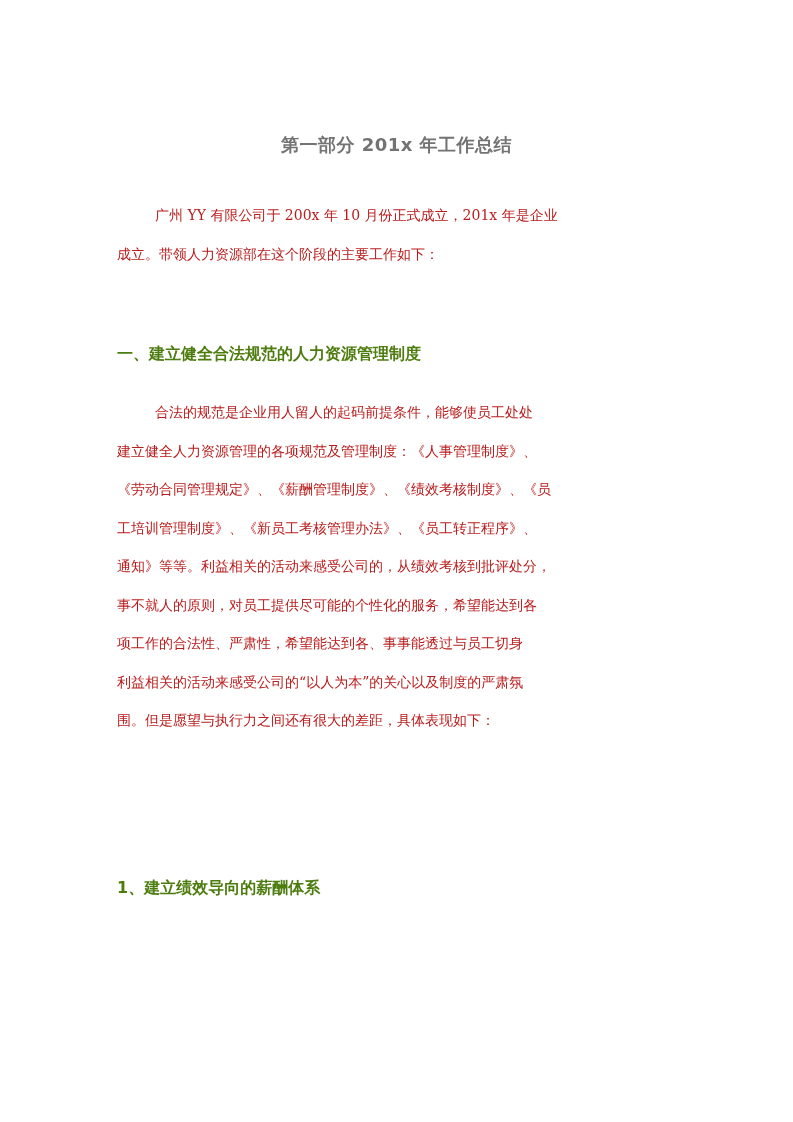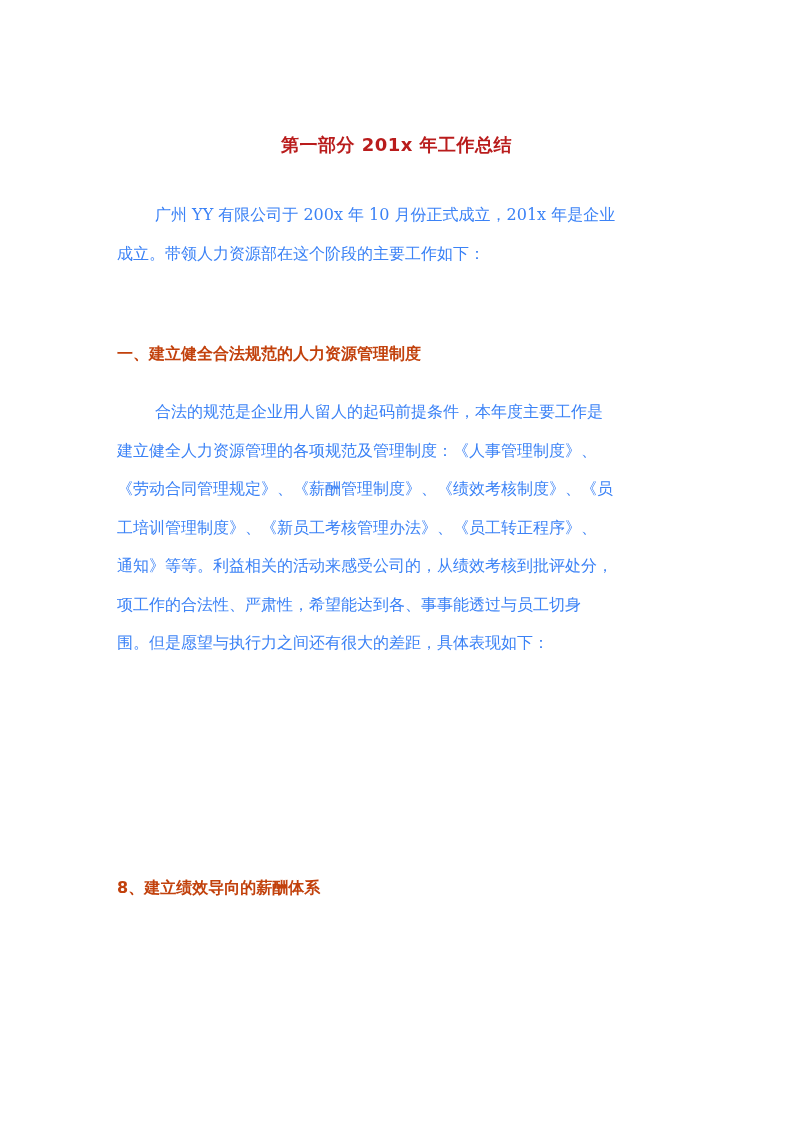--- a/index.html
+++ b/index.html
@@ -23,73 +23,75 @@
     }
     .title {
       position: absolute;
       top: 132px;
       left: 0;
       width: 793px;
       text-align: center;
       font-family: "DejaVu Sans", "Liberation Sans", sans-serif;
       font-weight: bold;
       font-size: 18px;
-      color: #b91c1c;
+      color: #737373;
       line-height: 26px;
       letter-spacing: 0.5px;
     }
     .body-text {
       position: absolute;
       left: 117px;
       width: 570px;
       font-family: "DejaVu Serif", "Liberation Serif", serif;
-      font-size: 16px;
-      color: #3b82f6;
+      font-size: 14px;
+      color: #b91c1c;
       line-height: 38.5px;
       text-align: justify;
     }
     .line {
       display: block;
       white-space: nowrap;
       height: 38.5px;
     }
     .line.indent {
       padding-left: 38px;
     }
     .heading {
       position: absolute;
       left: 117px;
       font-family: "DejaVu Sans", "Liberation Sans", sans-serif;
       font-weight: bold;
       font-size: 16px;
-      color: #c2410c;
+      color: #4d7c0f;
       line-height: 24px;
       white-space: nowrap;
     }
   </style>
 </head>
 <body>
 
 <div class="page">
 
   <div class="title">第一部分 201x 年工作总结</div>
 
   <div class="body-text" style="top:196px;">
     <span class="line indent">广州 YY 有限公司于 200x 年 10 月份正式成立，201x 年是企业</span>
     <span class="line">成立。带领人力资源部在这个阶段的主要工作如下：</span>
   </div>
 
   <div class="heading" style="top:342px;">一、建立健全合法规范的人力资源管理制度</div>
 
   <div class="body-text" style="top:393px;">
-    <span class="line indent">合法的规范是企业用人留人的起码前提条件，本年度主要工作是</span>
+    <span class="line indent">合法的规范是企业用人留人的起码前提条件，能够使员工处处</span>
     <span class="line">建立健全人力资源管理的各项规范及管理制度：《人事管理制度》、</span>
     <span class="line">《劳动合同管理规定》、《薪酬管理制度》、《绩效考核制度》、《员</span>
     <span class="line">工培训管理制度》、《新员工考核管理办法》、《员工转正程序》、</span>
     <span class="line">通知》等等。利益相关的活动来感受公司的，从绩效考核到批评处分，</span>
+    <span class="line">事不就人的原则，对员工提供尽可能的个性化的服务，希望能达到各</span>
     <span class="line">项工作的合法性、严肃性，希望能达到各、事事能透过与员工切身</span>
+    <span class="line">利益相关的活动来感受公司的“以人为本”的关心以及制度的严肃氛</span>
     <span class="line">围。但是愿望与执行力之间还有很大的差距，具体表现如下：</span>
   </div>
 
-  <div class="heading" style="top:876px;">8、建立绩效导向的薪酬体系</div>
+  <div class="heading" style="top:876px;">1、建立绩效导向的薪酬体系</div>
 
 
 </div>
 
 </body></html>

